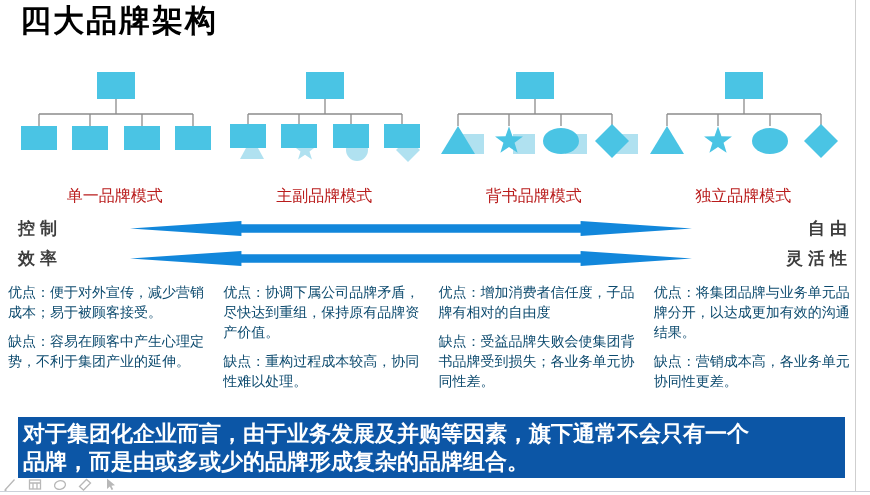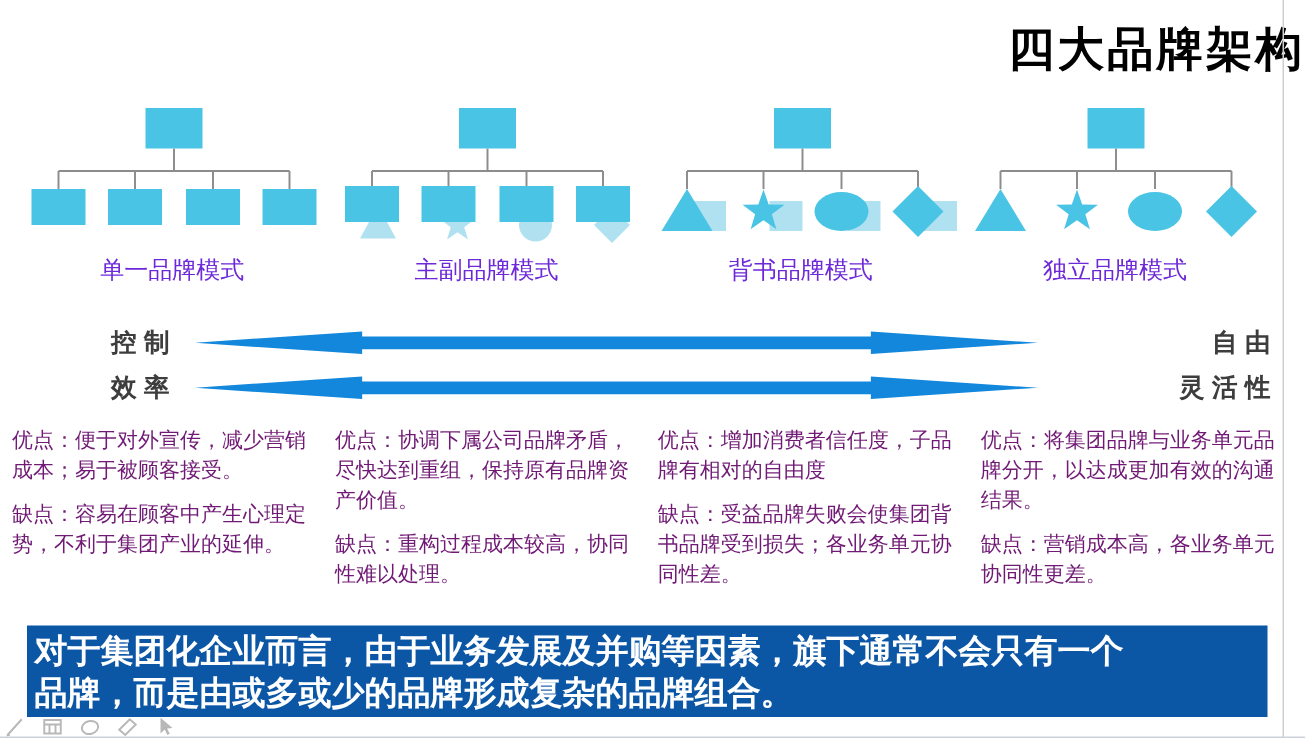--- a/index.html
+++ b/index.html
@@ -4,44 +4,44 @@
 <style>
   html,body { margin:0; padding:0; }
   body {
     width:870px; height:495px; position:relative; overflow:hidden;
     background:#ffffff;
     font-family:"Liberation Sans","DejaVu Sans",sans-serif;
   }
   .slide { position:absolute; inset:0; background:#fff; }
 
   .title {
-    position:absolute; top:12px; left:20px; width:850px;
-    text-align:right; font-size:31px; font-weight:bold; color:#000;
+    position:absolute; top:0; left:20px; width:850px;
+    text-align:left; font-size:31px; font-weight:bold; color:#000;
     letter-spacing:2px; margin:0;
   }
 
   .diagrams { position:absolute; top:70px; left:10px; width:838px; display:flex; }
   .diagram { flex:1; display:flex; flex-direction:column; align-items:center; }
   .diagram svg { width:196px; height:96px; overflow:visible; display:block; }
-  .diagram-label { margin-top:4px; font-size:16px; color:#6d28d9; font-weight:500; }
+  .diagram-label { margin-top:20px; font-size:16px; color:#b91c1c; font-weight:500; }
 
   .shape   { fill:#4AC4E4; }
   .fadedsh { fill:#ACDFEF; opacity:0.95; }
   .conn    { stroke:#8c8c8c; stroke-width:1.3; fill:none; }
 
   .axes { position:absolute; top:213px; left:0; width:870px; }
   .axis-row { display:flex; align-items:center; height:30px; padding:0 18px; }
   .axis-label { font-size:17px; font-weight:bold; color:#3d3d3d; letter-spacing:5px; white-space:nowrap; }
-  .axis-label.left  { width:100px; text-align:right; }
+  .axis-label.left  { width:100px; text-align:left; }
   .axis-label.right { width:130px; text-align:right; }
   .axis-arrow { flex:1; height:17px; margin:0 30px 0 12px; }
   .axis-arrow polygon { fill:#1287DB; }
 
   .details { position:absolute; top:283px; left:8px; width:848px; display:flex; gap:13px; }
-  .detail-col { flex:1; font-size:14px; line-height:20px; color:#701a75; }
+  .detail-col { flex:1; font-size:14px; line-height:20px; color:#0c4a6e;font-family:Liberation Mono, monospace; }
   .detail-col p { margin:0 0 9px 0; }
 
   .banner {
     position:absolute; left:18px; top:417px; width:827px; height:61px;
     background:#0C56A6; box-sizing:border-box;
     padding:2px 85px 2px 5px; display:flex; align-items:center;
   }
   .banner-text { color:#ffffff; font-weight:bold; font-size:22px; line-height:28px; }
 
   .toolbar { position:absolute; left:3px; top:477px; display:flex; gap:11px; align-items:center; }

